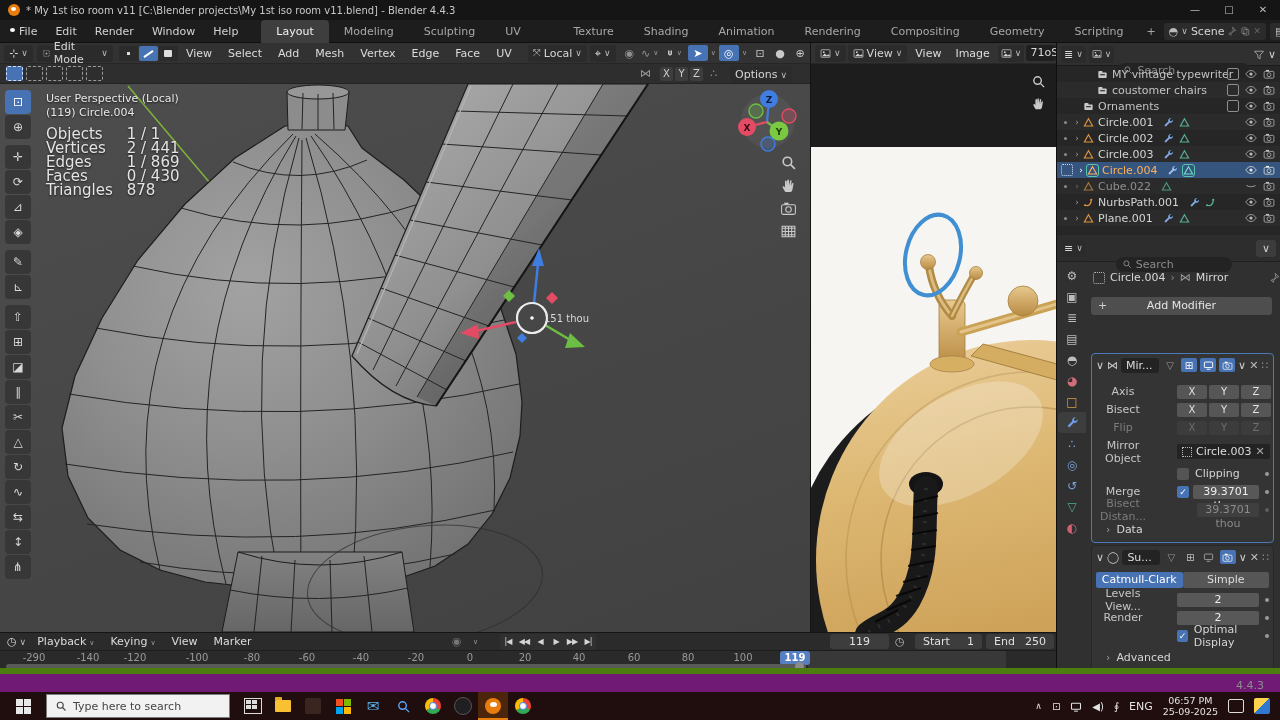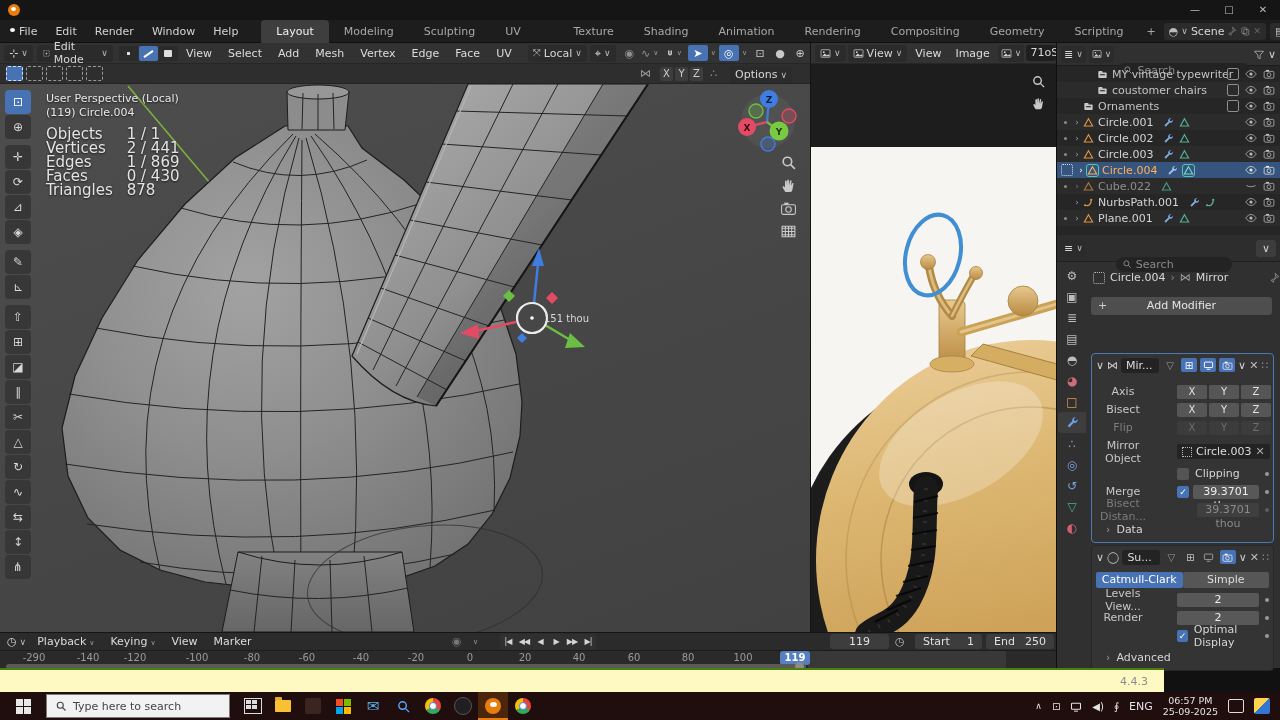--- a/index.html
+++ b/index.html
@@ -108,21 +108,21 @@
   #tl-ruler{left:0;top:650px;width:1056px;height:18px;background:#2a2a2a;border-top:1px solid #1d1d1d;box-sizing:border-box;}
   .tick{position:absolute;top:1px;transform:translateX(-50%);color:#9a9a9a;font-size:10px;}
   #playhead{position:absolute;top:0;width:30px;height:14px;background:#5680c2;border-radius:3px;color:#fff;font-weight:bold;font-size:10px;text-align:center;line-height:14px;transform:translateX(-50%);}
   #playline{position:absolute;top:14px;width:2px;height:8px;background:#5680c2;transform:translateX(-50%);}
   #tl-scroll{position:absolute;left:6px;top:13px;width:800px;height:5px;background:#5a5a5a;border-radius:3px;}
   #tl-scroll::after{content:"";position:absolute;right:2px;top:-2px;width:9px;height:9px;border-radius:50%;background:#8b8b8b;}
   .tl-field{background:#3d3d3d;border-radius:3px;height:15px;line-height:15px;color:#e0e0e0;text-align:center;}
   .transport{display:flex;background:#303030;border-radius:3px;height:16px;align-items:center;}
   .transport span{width:16px;text-align:center;color:#d5d5d5;font-size:8px;letter-spacing:-1px;}
   
-  #statusbar{left:0;top:668px;width:1164px;height:24px;background:#fef9c3;border-top:2px solid #4d7c0f;box-sizing:border-box;}
+  #statusbar{left:0;top:668px;width:1280px;height:24px;background:#701a75;border-top:6px solid #4d7c0f;box-sizing:border-box;}
   #statusbar .ver{position:absolute;right:16px;top:5px;color:#8d8d8d;}
   
   #taskbar{left:0;top:692px;width:1280px;height:28px;background:#200d0e;display:flex;align-items:center;}
   #start{width:46px;height:28px;display:flex;align-items:center;justify-content:center;}
   #start .w{display:grid;grid-template-columns:7px 7px;grid-template-rows:7px 7px;gap:1px;}
   #start .w i{background:#e8e8e8;}
   #tb-search{width:184px;height:24px;background:#f2f2f2;border:1px solid #7a7a7a;display:flex;align-items:center;gap:6px;padding:0 8px;color:#454545;box-sizing:border-box;}
   .tb-ic{width:30px;height:28px;display:flex;align-items:center;justify-content:center;position:relative;}
   .tb-ic.active{background:rgba(232,125,13,.22);box-shadow:inset 0 -2px 0 #e87d0d;}
   .folder{width:16px;height:12px;background:#f8c032;border-radius:1px;position:relative;}
@@ -210,20 +210,21 @@
       </symbol>
   <symbol id="i-cube" viewBox="0 0 16 16">
         <rect x="3" y="3" width="10" height="10" fill="none" stroke="currentColor" stroke-dasharray="2 1.5"></rect>
         <circle cx="8" cy="8" r="1.5" fill="currentColor"></circle>
       </symbol>
 </defs>
 </svg>
 
 <div id="titlebar" class="abs">
   <span class="logo"></span>
+  <span class="t">* My 1st iso room v11 [C:\Blender projects\My 1st iso room v11.blend] - Blender 4.4.3</span>
   <div id="win-controls">
     <span>—</span>
     <span>□</span>
     <span>✕</span>
   </div>
 </div>
 
 <div id="menubar" class="abs">
   <span class="blogo"></span>
   <span class="menu-item">File</span>

